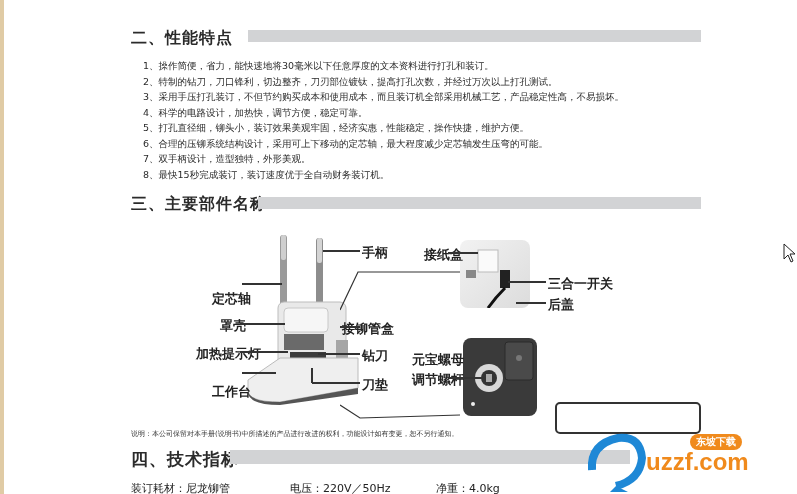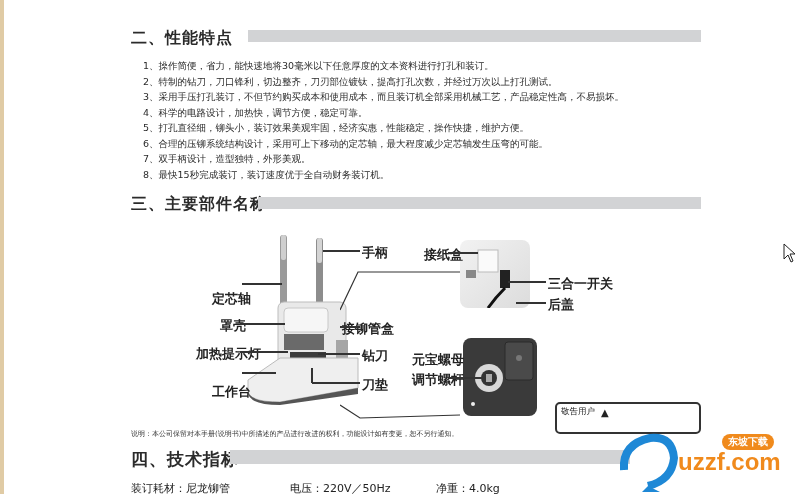--- a/index.html
+++ b/index.html
@@ -11,21 +11,21 @@
   .feature-list { position:absolute; left:131px; top:46px; margin:12px; padding:0; list-style:none; }
   .feature-list li { font-size:9.5px; line-height:15.5px; height:15.5px; color:#2a2a2a; white-space:nowrap; }
   .lbl { position:absolute; font-size:13px; color:#222; white-space:nowrap; font-weight:bold; }
   .leader { position:absolute; background:#333; height:2px; }
   .leader-v { position:absolute; background:#333; width:2px; }
   .photo { position:absolute; border-radius:8px; }
   .note { position:absolute; left:131px; top:429px; font-size:7px; color:#333; white-space:nowrap; }
   .specs { position:absolute; top:481px; font-size:11px; color:#222; white-space:nowrap; }
   .warning { position:absolute; left:555px; top:402px; width:146px; height:32px; border:2px solid #333; border-radius:5px; background:#fff; font-size:8.5px; padding:2px 4px; box-sizing:border-box; }
   .warning .w-title { display:flex; align-items:center; gap:6px; }
-  .logo { position:absolute; left:612px; top:430px; width:180px; height:64px; }
+  .logo { position:absolute; left:580px; top:430px; width:180px; height:64px; }
   .cursor { position:absolute; left:783px; top:243px; }
 </style>
 </head>
 <body>
 
 <div class="left-strip"></div>
 
 <div class="section-head" style="top:28px;">
   <span class="section-title">二、性能特点</span>
 </div>
@@ -114,24 +114,20 @@
       <rect x="23" y="36" width="6" height="8" fill="#aaa"></rect>
       <circle cx="10" cy="66" r="2" fill="#eee"></circle>
     </svg>
   </div>
   <span class="lbl" style="left:412px; top:351px;">元宝螺母</span>
   <span class="lbl" style="left:412px; top:371px;text-align:center;">调节螺杆</span>
   <div class="leader" style="left:448px; top:377px; width:36px;"></div>
 </div>
 
 <div class="warning">
-  <div class="w-title">
-    <span>敬告用户</span>
-    <span style="font-size:10px; font-weight:bold;">▲</span>
-  </div>
 </div>
 
 <div class="note">说明：本公司保留对本手册(说明书)中所描述的产品进行改进的权利，功能设计如有变更，恕不另行通知。</div>
 
 <div class="section-head" style="top:448px;">
   <span class="section-title" style="font-size:17px;">四、技术指标</span>
 </div>
 <div class="section-bar" style="left:230px; top:450px; width:400px; height:14px;"></div>
 
 <div class="specs" style="left:131px;">

